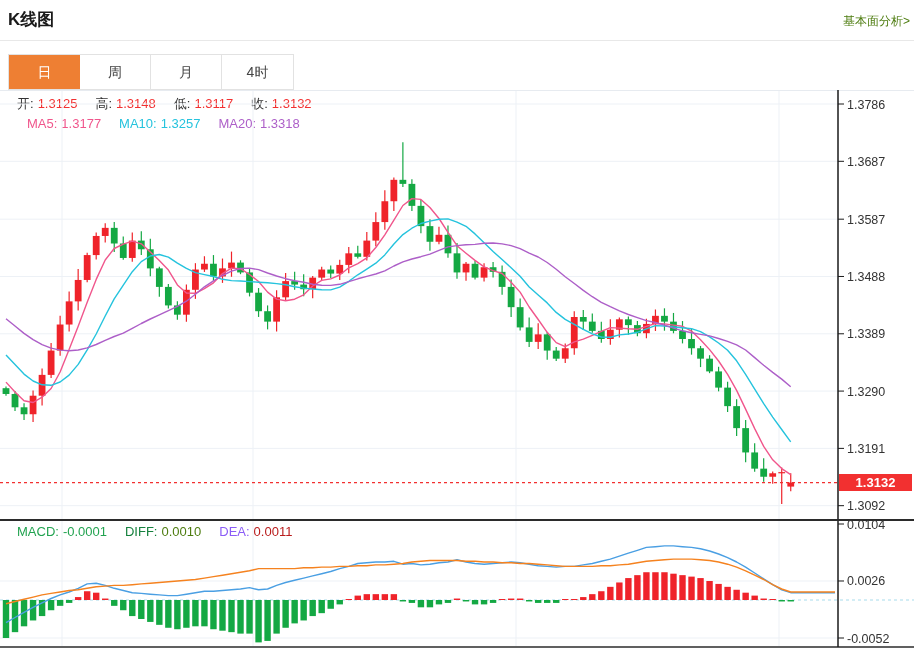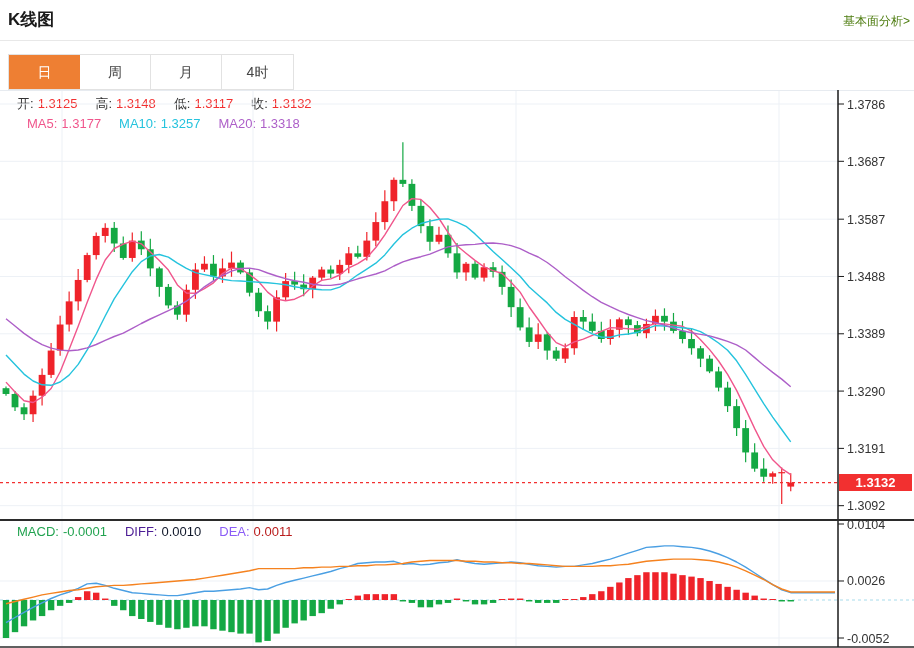--- a/index.html
+++ b/index.html
@@ -363,17 +363,17 @@
         <rect x="760.4799999999999" y="79.5384" width="6.4" height="1.4616000000000042" fill="#ef232a"></rect>
         <rect x="769.4999999999999" y="80" width="6.4" height="1" fill="#ef232a"></rect>
         <rect x="778.5199999999999" y="81" width="6.4" height="1.4616000000000042" fill="#14a843"></rect>
         <rect x="787.54" y="81" width="6.4" height="1.4616000000000042" fill="#14a843"></rect>
       </g>
       <polyline points="6.0,103.7 15.0,98.5 24.0,93.4 33.1,88.3 42.1,83.9 51.1,79.5 60.1,75.9 69.1,73.0 78.2,69.3 87.2,64.9 96.2,64.2 105.2,66.4 114.2,69.3 123.3,71.5 132.3,73.7 141.3,74.4 150.3,75.2 159.3,75.9 168.4,76.6 177.4,76.6 186.4,75.2 195.4,73.7 204.4,72.2 213.5,72.2 222.5,71.5 231.5,70.8 240.5,70.0 249.5,68.6 258.6,70.8 267.6,70.0 276.6,66.4 285.6,63.5 294.6,61.3 303.7,59.1 312.7,56.9 321.7,54.7 330.7,52.5 339.7,49.6 348.8,47.4 357.8,44.5 366.8,43.7 375.8,43.0 384.8,43.0 393.9,42.3 402.9,45.2 411.9,44.5 420.9,45.9 429.9,45.2 439.0,43.7 448.0,43.0 457.0,40.8 466.0,43.0 475.0,44.5 484.1,45.2 493.1,44.5 502.1,43.7 511.1,43.0 520.1,43.7 529.2,45.2 538.2,46.7 547.2,47.4 556.2,48.1 565.2,47.4 574.3,47.4 583.3,45.9 592.3,44.5 601.3,42.3 610.3,40.1 619.4,37.2 628.4,34.2 637.4,31.3 646.4,28.4 655.4,27.7 664.5,26.9 673.5,26.9 682.5,27.7 691.5,28.4 700.5,29.8 709.6,32.0 718.6,35.0 727.6,38.6 736.6,43.0 745.6,48.1 754.7,54.0 763.7,59.8 772.7,65.7 781.7,70.8 790.7,73.7 835,73.7" fill="none" stroke="#4a9fe3" stroke-width="1.4" stroke-linejoin="round"></polyline>
       <polyline points="6.0,84.7 15.0,82.5 24.0,80.3 33.1,78.1 42.1,75.9 51.1,74.4 60.1,73.0 69.1,71.5 78.2,70.8 87.2,69.3 96.2,67.8 105.2,67.1 114.2,66.4 123.3,66.4 132.3,65.7 141.3,64.9 150.3,64.2 159.3,63.5 168.4,62.7 177.4,62.0 186.4,61.3 195.4,60.5 204.4,59.1 213.5,57.6 222.5,56.2 231.5,54.7 240.5,53.2 249.5,51.8 258.6,49.6 267.6,49.6 276.6,49.6 285.6,49.6 294.6,49.6 303.7,48.8 312.7,48.8 321.7,48.1 330.7,48.1 339.7,47.4 348.8,47.4 357.8,46.7 366.8,46.7 375.8,45.9 384.8,45.9 393.9,45.2 402.9,44.5 411.9,43.0 420.9,42.3 429.9,41.5 439.0,41.5 448.0,41.5 457.0,41.5 466.0,42.3 475.0,42.3 484.1,43.0 493.1,43.0 502.1,43.7 511.1,43.7 520.1,44.5 529.2,44.5 538.2,45.2 547.2,45.9 556.2,46.7 565.2,47.4 574.3,47.4 583.3,47.4 592.3,47.4 601.3,46.7 610.3,46.7 619.4,45.9 628.4,45.2 637.4,43.7 646.4,42.3 655.4,41.5 664.5,40.8 673.5,40.1 682.5,40.1 691.5,40.1 700.5,40.8 709.6,41.5 718.6,43.0 727.6,45.2 736.6,48.1 745.6,51.8 754.7,56.2 763.7,60.5 772.7,65.7 781.7,70.0 790.7,73.0 835,73.0" fill="none" stroke="#f5821f" stroke-width="1.4" stroke-linejoin="round"></polyline>
     </svg>
 
   <div class="legend" style="left:17px;top:524px;">
-    <span class="mc" style="color: rgb(34, 163, 80);">MACD:</span><span class="mc gap" style="color: rgb(34, 163, 80);">-0.0001</span><span class="df" style="color: #4c1d95;">DIFF:</span><span class="df gap" style="color: #0f172a;">0.0010</span><span class="de" style="color: #8b5cf6;">DEA:</span><span class="de" style="color: #b91c1c;">0.0011</span>
+    <span class="mc" style="color: rgb(34, 163, 80);">MACD:</span><span class="mc gap" style="color: rgb(34, 163, 80);">-0.0001</span><span class="df" style="color: #15803d;">DIFF:</span><span class="df gap" style="color: #4d7c0f;">0.0010</span><span class="de" style="color: #8b5cf6;">DEA:</span><span class="de" style="color: #b91c1c;">0.0011</span>
   </div>
 
   <div id="price-tag" style="background: rgb(242, 48, 48);">1.3132</div>
 </div>
 
 </body></html>

